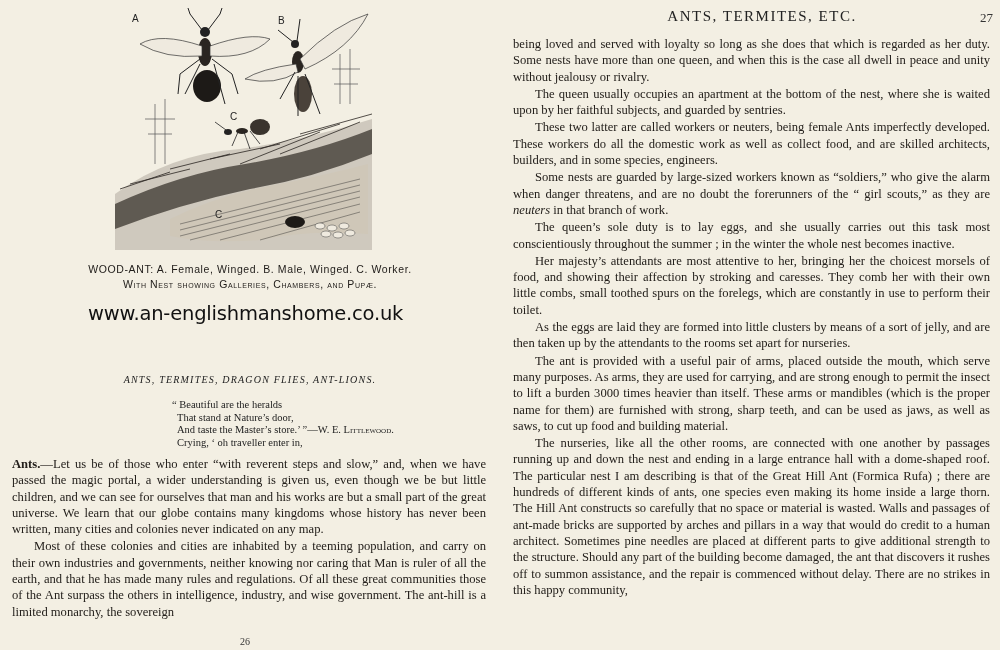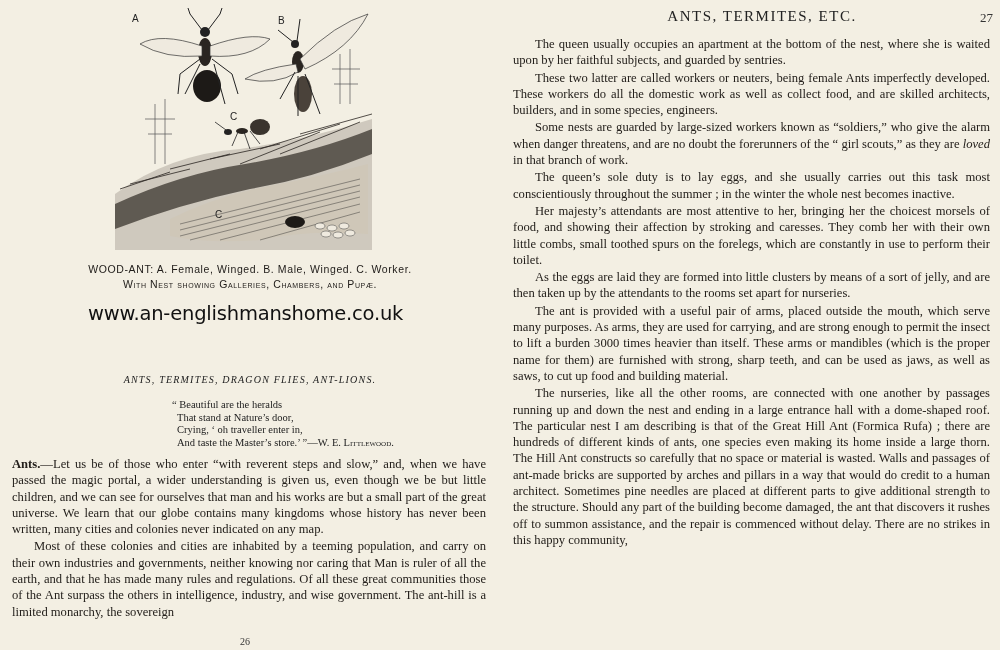--- a/index.html
+++ b/index.html
@@ -173,39 +173,40 @@
     <div>With Nest showing Galleries, Chambers, and Pupæ.</div>
   </div>
 
   <div class="watermark">www.an-englishmanshome.co.uk</div>
 
   <div class="subtitle">ANTS, TERMITES, DRAGON FLIES, ANT-LIONS.</div>
 
   <div class="poem">
     <div>“ Beautiful are the heralds</div>
     <div style="padding-left:5px">That stand at Nature’s door,</div>
+    <div style="padding-left:5px"><span>And taste the Master’s store.’ ”</span><span class="attr">—W. E. Littlewood.</span></div>
     <div style="padding-left:5px">Crying, ‘ oh traveller enter in,</div>
-    <div style="padding-left:5px"><span>And taste the Master’s store.’ ”</span><span class="attr">—W. E. Littlewood.</span></div>
   </div>
 
   <div class="body-text">
     <p class="noindent"><b class="run-in">Ants.</b><span>—Let us be of those who enter “with reverent steps and slow,” and, when we have passed the magic portal, a wider understanding is given us, even though we be but little children, and we can see for ourselves that man and his works are but a small part of the great universe.  We learn that our globe contains many kingdoms whose history has never been written, many cities and colonies never indicated on any map.</span></p>
     <p>Most of these colonies and cities are inhabited by a teeming population, and carry on their own industries and governments, neither knowing nor caring that Man is ruler of all the earth, and that he has made many rules and regulations. Of all these great communities those of the Ant surpass the others in intelligence, industry, and wise government.  The ant-hill is a limited monarchy, the sovereign</p>
   </div>
 
   <div class="folio">26</div>
 </div>
 
 <div class="page right">
   <div class="running-head">ANTS, TERMITES, ETC.</div>
   <div class="folio">27</div>
 
   <div class="body-text">
+    <p class="noindent">being loved and served with loyalty so long as she does that which is regarded as her duty.  Some nests have more than one queen, and when this is the case all dwell in peace and unity without jealousy or rivalry.</p>
     <p>The queen usually occupies an apartment at the bottom of the nest, where she is waited upon by her faithful subjects, and guarded by sentries.</p>
     <p>These two latter are called workers or neuters, being female Ants imperfectly developed.  These workers do all the domestic work as well as collect food, and are skilled architects, builders, and in some species, engineers.</p>
-    <p id="p-adepts">Some nests are guarded by large-sized workers known as “soldiers,” who give the alarm when danger threatens, and are no doubt the forerunners of the “ girl scouts,” as they are <i>loved</i> in that branch of work.</p>
+    <p id="p-adepts">Some nests are guarded by large-sized workers known as “soldiers,” who give the alarm when danger threatens, and are no doubt the forerunners of the “ girl scouts,” as they are <i>neuters</i> in that branch of work.</p>
     <p>The queen’s sole duty is to lay eggs, and she usually carries out this task most conscientiously throughout the summer ; in the winter the whole nest becomes inactive.</p>
     <p>Her majesty’s attendants are most attentive to her, bringing her the choicest morsels of food, and showing their affection by stroking and caresses.  They comb her with their own little combs, small toothed spurs on the forelegs, which are constantly in use to perform their toilet.</p>
     <p>As the eggs are laid they are formed into little clusters by means of a sort of jelly, and are then taken up by the attendants to the rooms set apart for nurseries.</p>
     <p>The ant is provided with a useful pair of arms, placed outside the mouth, which serve many purposes.  As arms, they are used for carrying, and are strong enough to permit the insect to lift a burden 3000 times heavier than itself. These arms or mandibles (which is the proper name for them) are furnished with strong, sharp teeth, and can be used as jaws, as well as saws, to cut up food and building material.</p>
     <p>The nurseries, like all the other rooms, are connected with one another by passages running up and down the nest and ending in a large entrance hall with a dome-shaped roof.  The particular nest I am describing is that of the Great Hill Ant (Formica Rufa) ; there are hundreds of different kinds of ants, one species even making its home inside a large thorn.  The Hill Ant constructs so carefully that no space or material is wasted.  Walls and passages of ant-made bricks are supported by arches and pillars in a way that would do credit to a human architect.  Sometimes pine needles are placed at different parts to give additional strength to the structure.  Should any part of the building become damaged, the ant that discovers it rushes off to summon assistance, and the repair is commenced without delay.  There are no strikes in this happy community,</p>
   </div>
 </div>
 
 </body></html>

